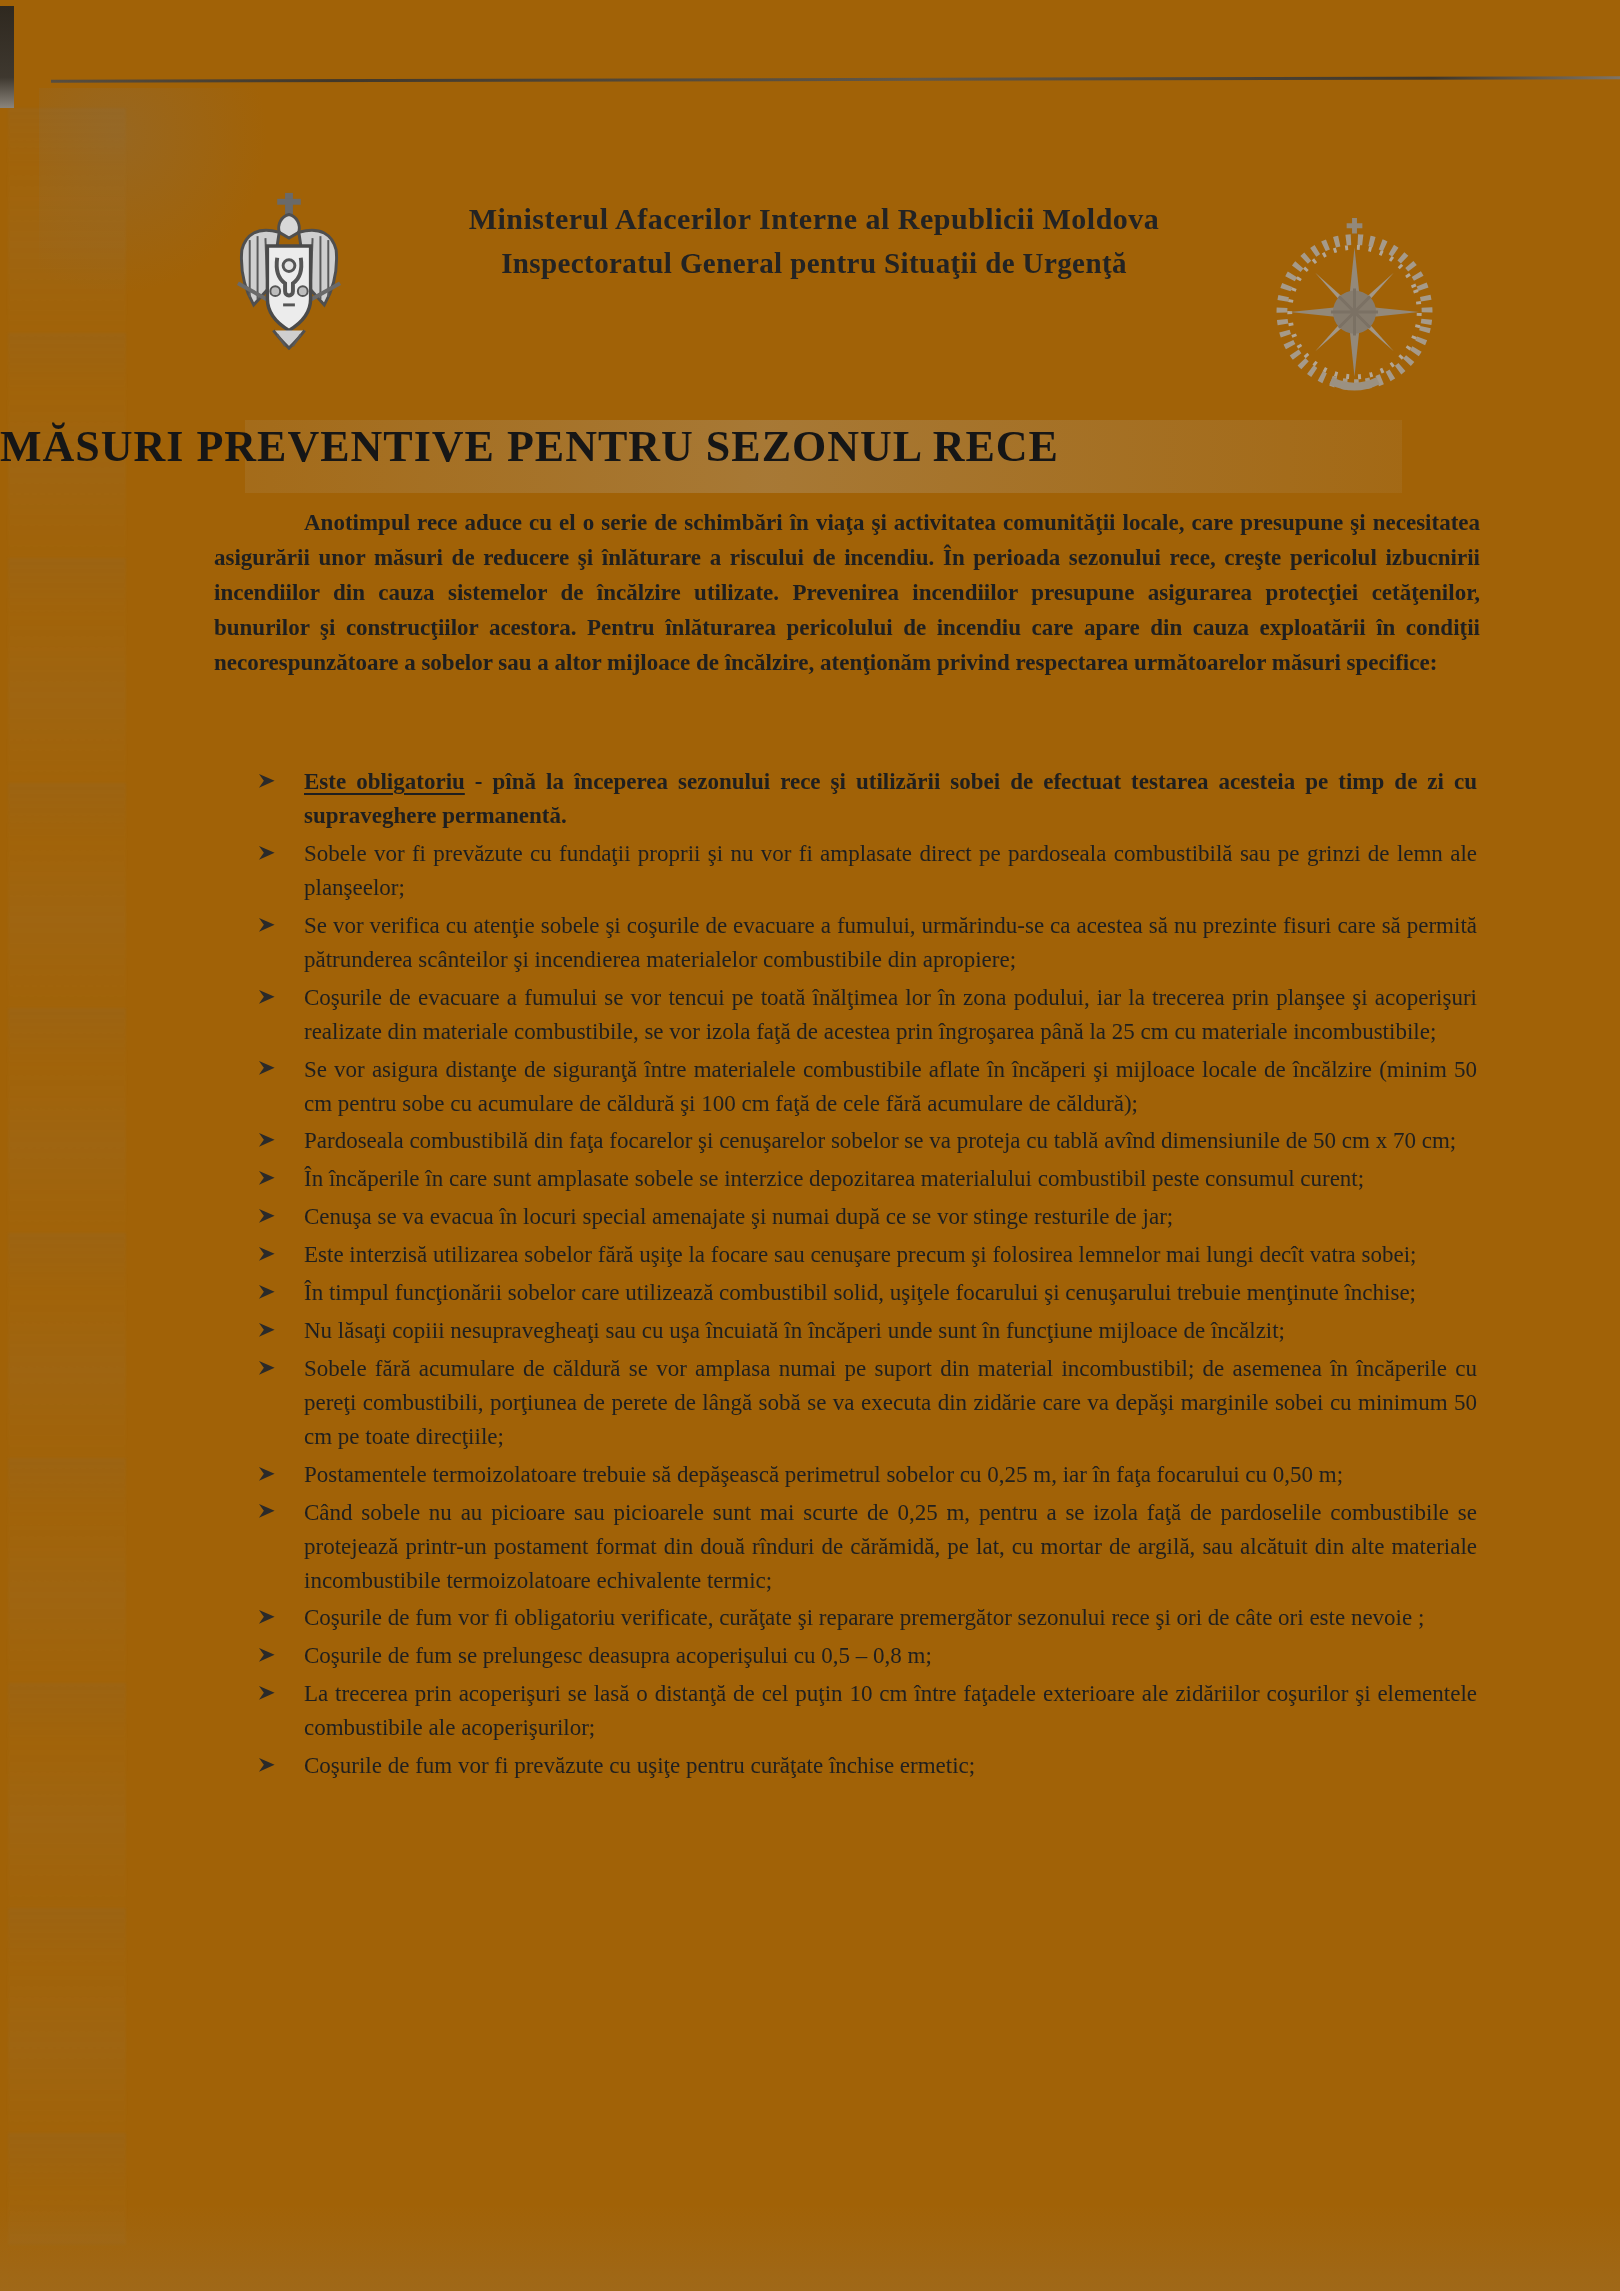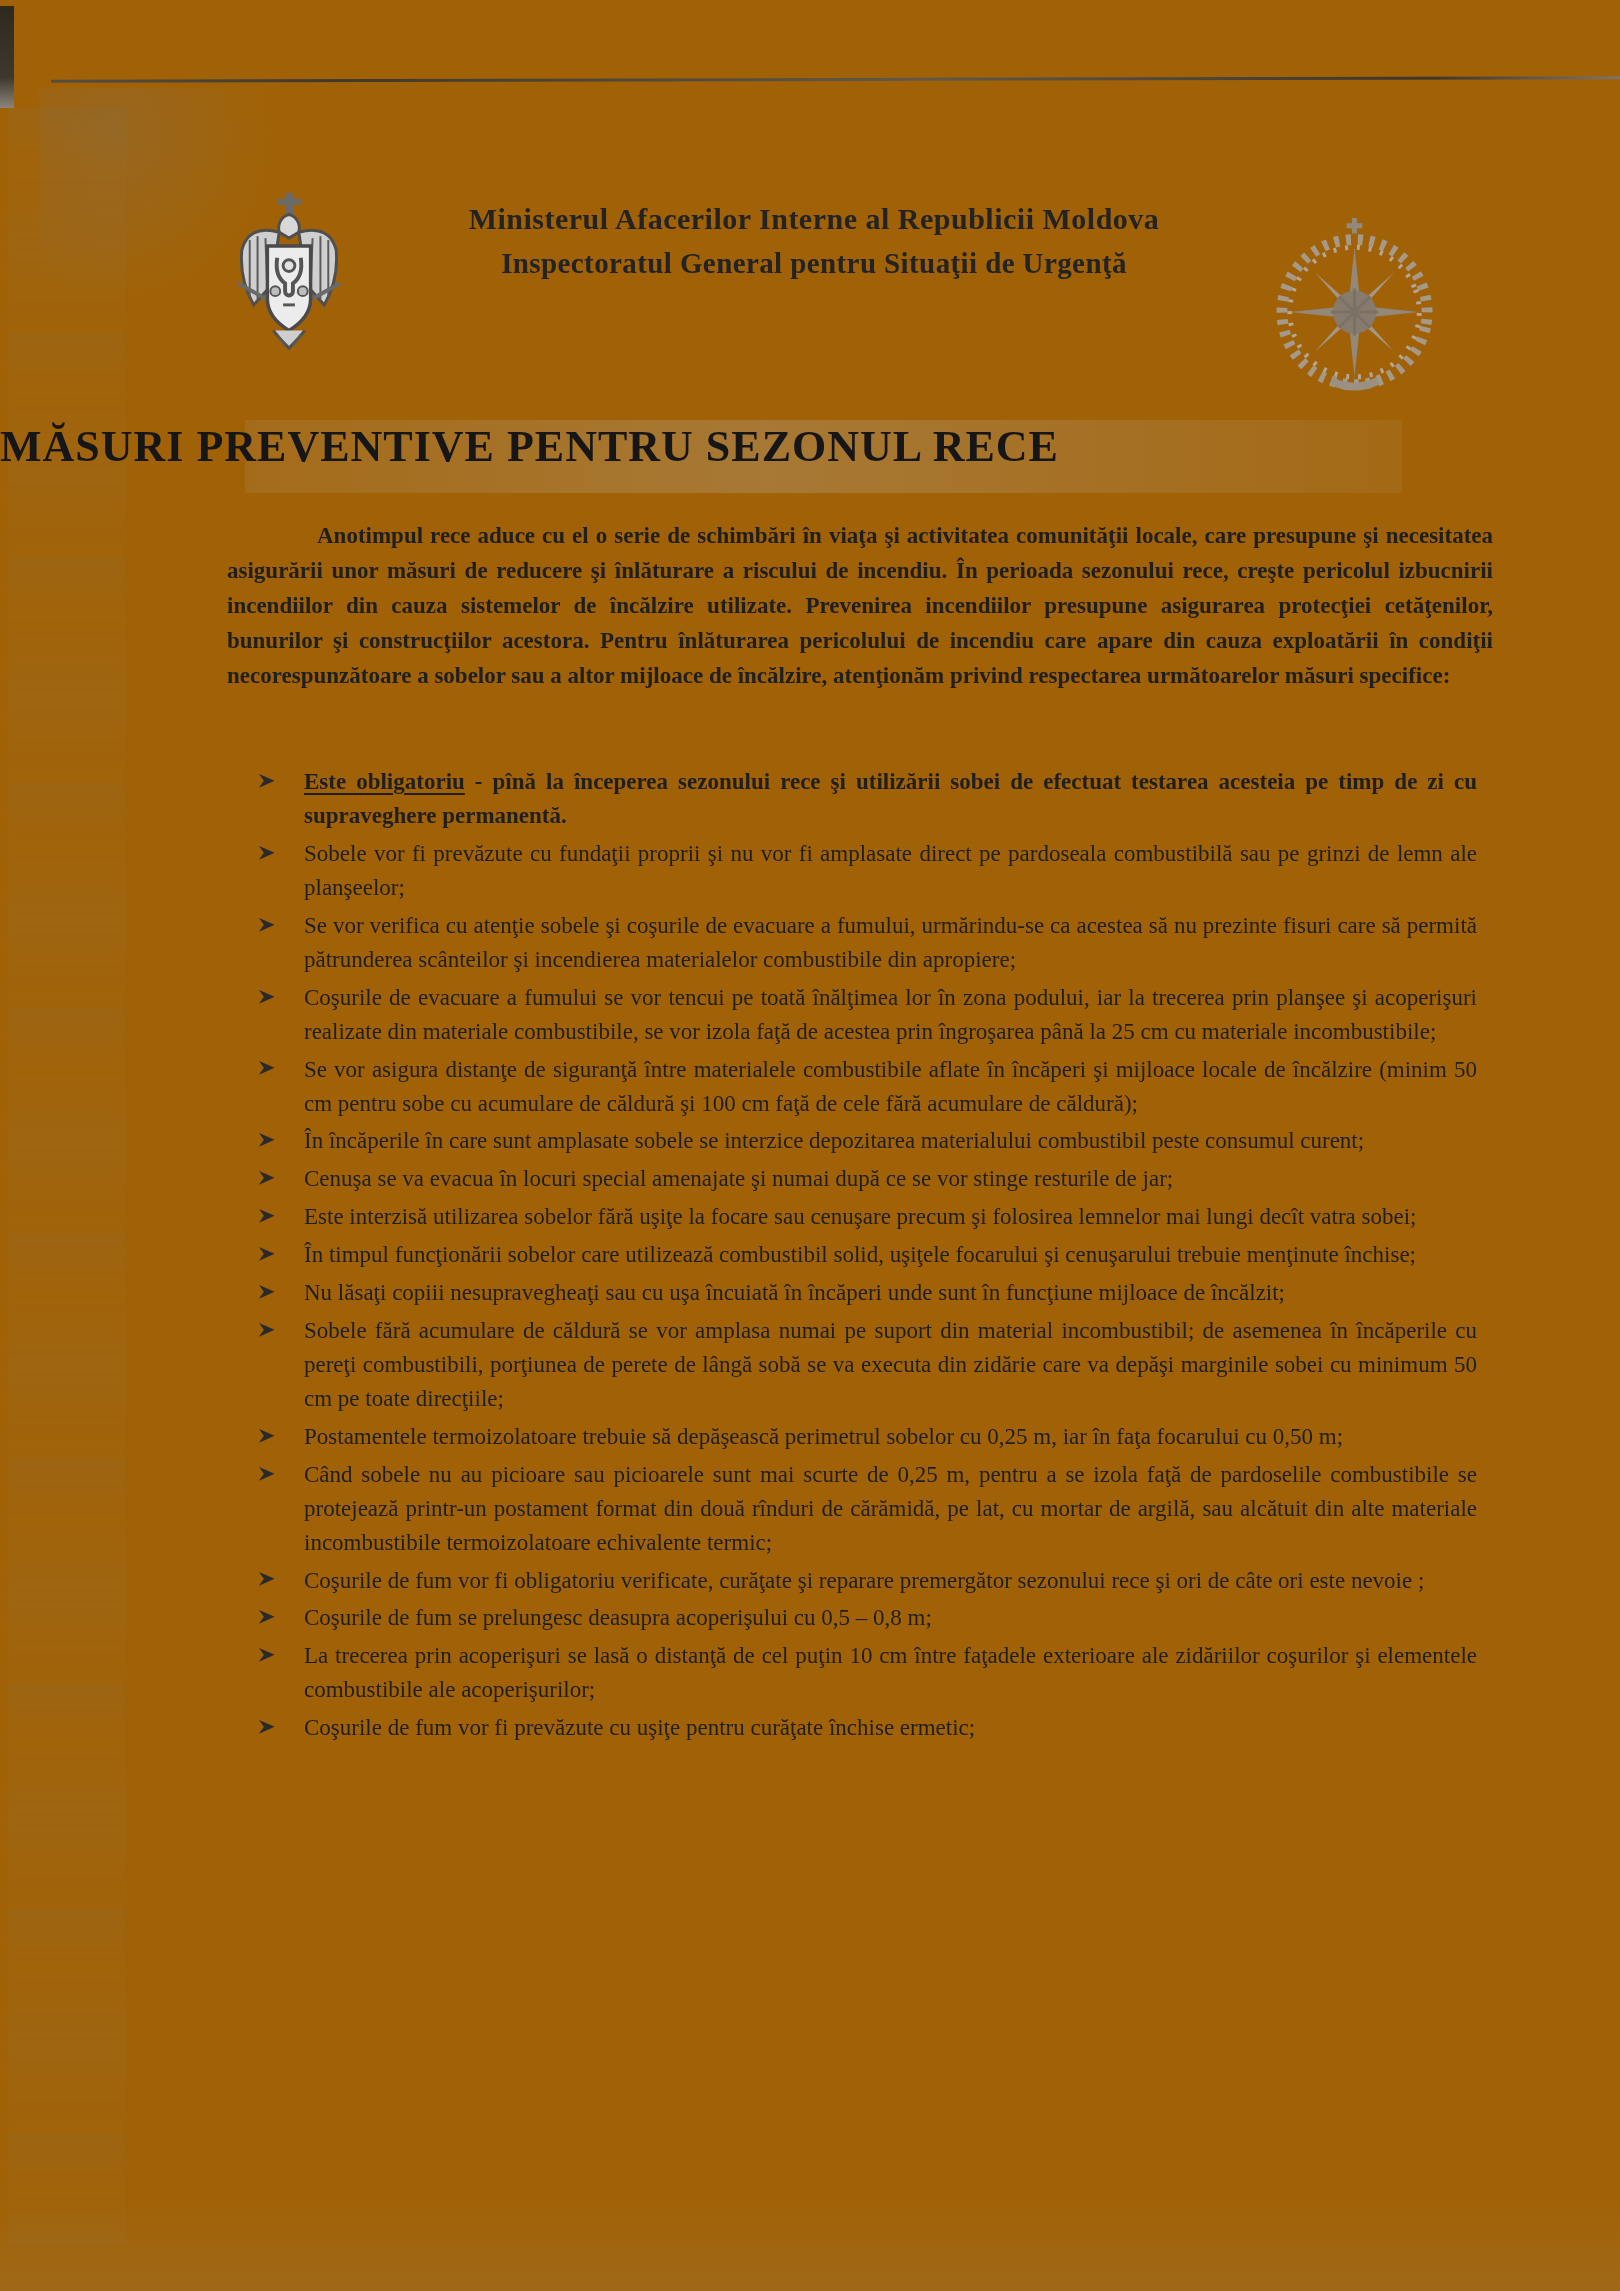--- a/index.html
+++ b/index.html
@@ -63,21 +63,21 @@
   .doc-title{
     position:absolute;left:0;top:421px;width:1620px;
     text-align:left;
     font-size:44px;font-weight:bold;color:#161616;
     letter-spacing:1px;margin:0;
   }
   
   .intro{
     position:absolute;left:211px;top:502px;width:1266px;
     font-size:23px;line-height:35px;font-weight:bold;color:#1f1f1f;
-    text-align:justify;text-indent:90px;margin:16px;
+    text-align:justify;text-indent:90px;margin:3px;
   }
   
   .list{
     position:absolute;left:257px;top:765px;width:1220px;
   }
   .bullet{
     display:flex;align-items:flex-start;
     margin-bottom:3.9px;
   }
   .marker{
@@ -209,20 +209,26 @@
       <div class="bullet">
         <span class="marker"><svg width="19.6" height="17.6" viewBox="0 0 20 18">
             <polygon points="2,2 18,9 2,16 7,9" fill="#2a2a2a"></polygon>
           </svg></span>
         <div class="btext">Se vor asigura distanţe de siguranţă între materialele combustibile aflate în încăperi şi mijloace locale de încălzire (minim 50 cm pentru sobe cu acumulare de căldură şi 100 cm faţă de cele fără acumulare de căldură);</div>
       </div>
       <div class="bullet">
         <span class="marker"><svg width="19.6" height="17.6" viewBox="0 0 20 18">
             <polygon points="2,2 18,9 2,16 7,9" fill="#2a2a2a"></polygon>
           </svg></span>
+        <div class="btext">Pardoseala combustibilă din faţa focarelor şi cenuşarelor sobelor se va proteja cu tablă avînd dimensiunile de 50 cm x 70 cm;</div>
+      </div>
+      <div class="bullet">
+        <span class="marker"><svg width="19.6" height="17.6" viewBox="0 0 20 18">
+            <polygon points="2,2 18,9 2,16 7,9" fill="#2a2a2a"></polygon>
+          </svg></span>
         <div class="btext">În încăperile în care sunt amplasate sobele se interzice depozitarea materialului combustibil peste consumul curent;</div>
       </div>
       <div class="bullet">
         <span class="marker"><svg width="19.6" height="17.6" viewBox="0 0 20 18">
             <polygon points="2,2 18,9 2,16 7,9" fill="#2a2a2a"></polygon>
           </svg></span>
         <div class="btext">Cenuşa se va evacua în locuri special amenajate şi numai după ce se vor stinge resturile de jar;</div>
       </div>
       <div class="bullet">
         <span class="marker"><svg width="19.6" height="17.6" viewBox="0 0 20 18">

